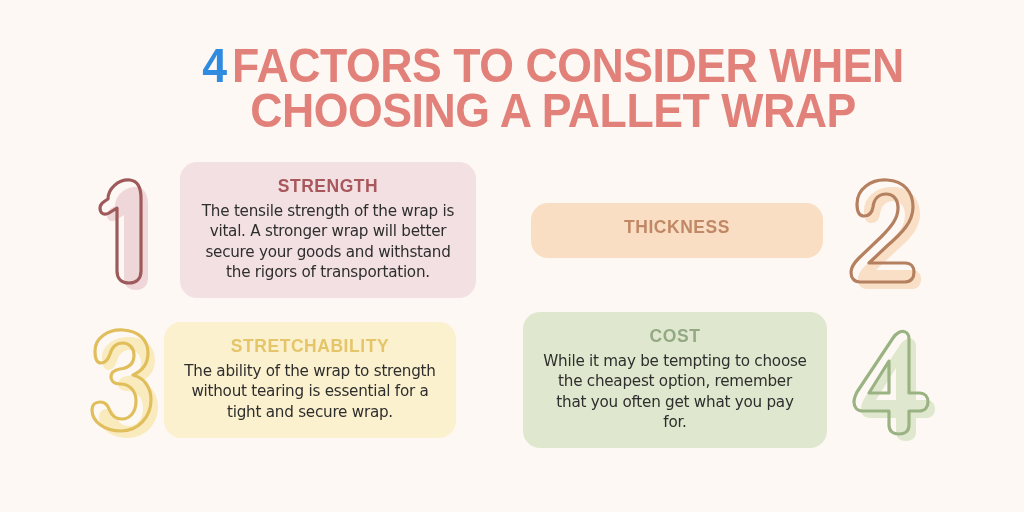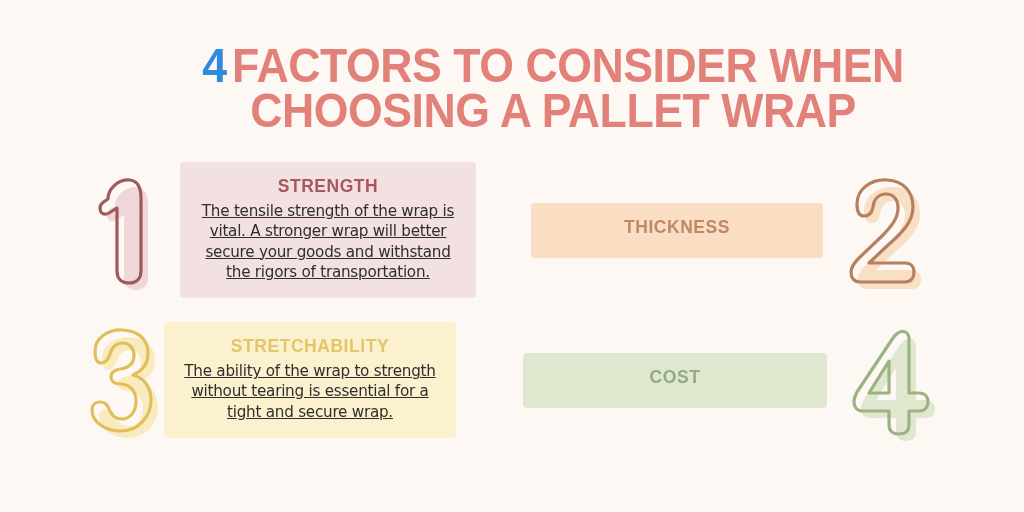--- a/index.html
+++ b/index.html
@@ -84,21 +84,21 @@
     width: 86px;
     height: 118px;
     overflow: visible;
   }
   .numeral .glyph-shadow {
     transform: translate(7px, 7px);
   }
 
   
   .card {
-    border-radius: 4px;
+    border-radius: 17px;
     padding: 13px 20px 16px 20px;
     box-sizing: border-box;
     text-align: center;
   }
   .card.c1 { width: 296px; background: #F3E0E2; margin-left: 16px; }
   .card.c2 { width: 292px; background: #F9DEC3; margin-right: 18px; }
   .card.c3 { width: 292px; background: #FCF1CE; }
   .card.c4 { width: 304px; background: #DFE8CE; margin-right: 22px; }
 
   .card-title {
@@ -116,21 +116,20 @@
   .card.c3 .card-title { color: #E5C569; }
   .card.c4 .card-title { color: #93A984; }
 
   .card-body {
     font-family: "DejaVu Sans", sans-serif;
     font-size: 15.2px;
     line-height: 1.33;
     color: #2E2E2E;
     margin: 0;
     letter-spacing: -0.25px;
-    text-decoration: underline;
   }
 </style>
 </head>
 <body>
 
 <div id="infographic">
 
   <div class="title-block">
     <span class="title-line"><span class="title-num">4</span><span>Factors to Consider When</span></span>
     <span class="title-line">Choosing a Pallet Wrap</span>
@@ -188,20 +187,21 @@
       </div>
       <div class="card c3">
         <p class="card-title">STRETCHABILITY</p>
         <p class="card-body">The ability of the wrap to strength without tearing is essential for a tight and secure wrap.</p>
       </div>
     </div>
 
     <div class="cell num-right">
       <div class="card c4">
         <p class="card-title">COST</p>
+        <p class="card-body">While it may be tempting to choose the cheapest option, remember that you often get what you pay for.</p>
       </div>
       <div class="numeral">
         <svg viewBox="0 0 86 118">
           <g class="glyph-shadow">
             <path d="M49 12 C53 9 60 10 60 18 L60 72 L70 72 C76 72 79 76 79 81 C79 86 76 90 70 90 L60 90 L60 104 C60 110 56 113 50 113 C44 113 40 110 40 104 L40 90 L14 90 C8 90 5 86 5 81 C5 78 6 75 8 71 L44 17 C46 14 47 13 49 12 Z M40 72 L40 40 L20 72 Z" fill="#DFE8CE"></path>
           </g>
           <g>
             <path d="M49 12 C53 9 60 10 60 18 L60 72 L70 72 C76 72 79 76 79 81 C79 86 76 90 70 90 L60 90 L60 104 C60 110 56 113 50 113 C44 113 40 110 40 104 L40 90 L14 90 C8 90 5 86 5 81 C5 78 6 75 8 71 L44 17 C46 14 47 13 49 12 Z" fill="none" stroke="#9BB383" stroke-width="3.2" stroke-linejoin="round" stroke-linecap="round"></path>
             <path d="M40 72 L40 40 L20 72 Z" fill="none" stroke="#9BB383" stroke-width="3.2" stroke-linejoin="round" stroke-linecap="round"></path>
           </g>

